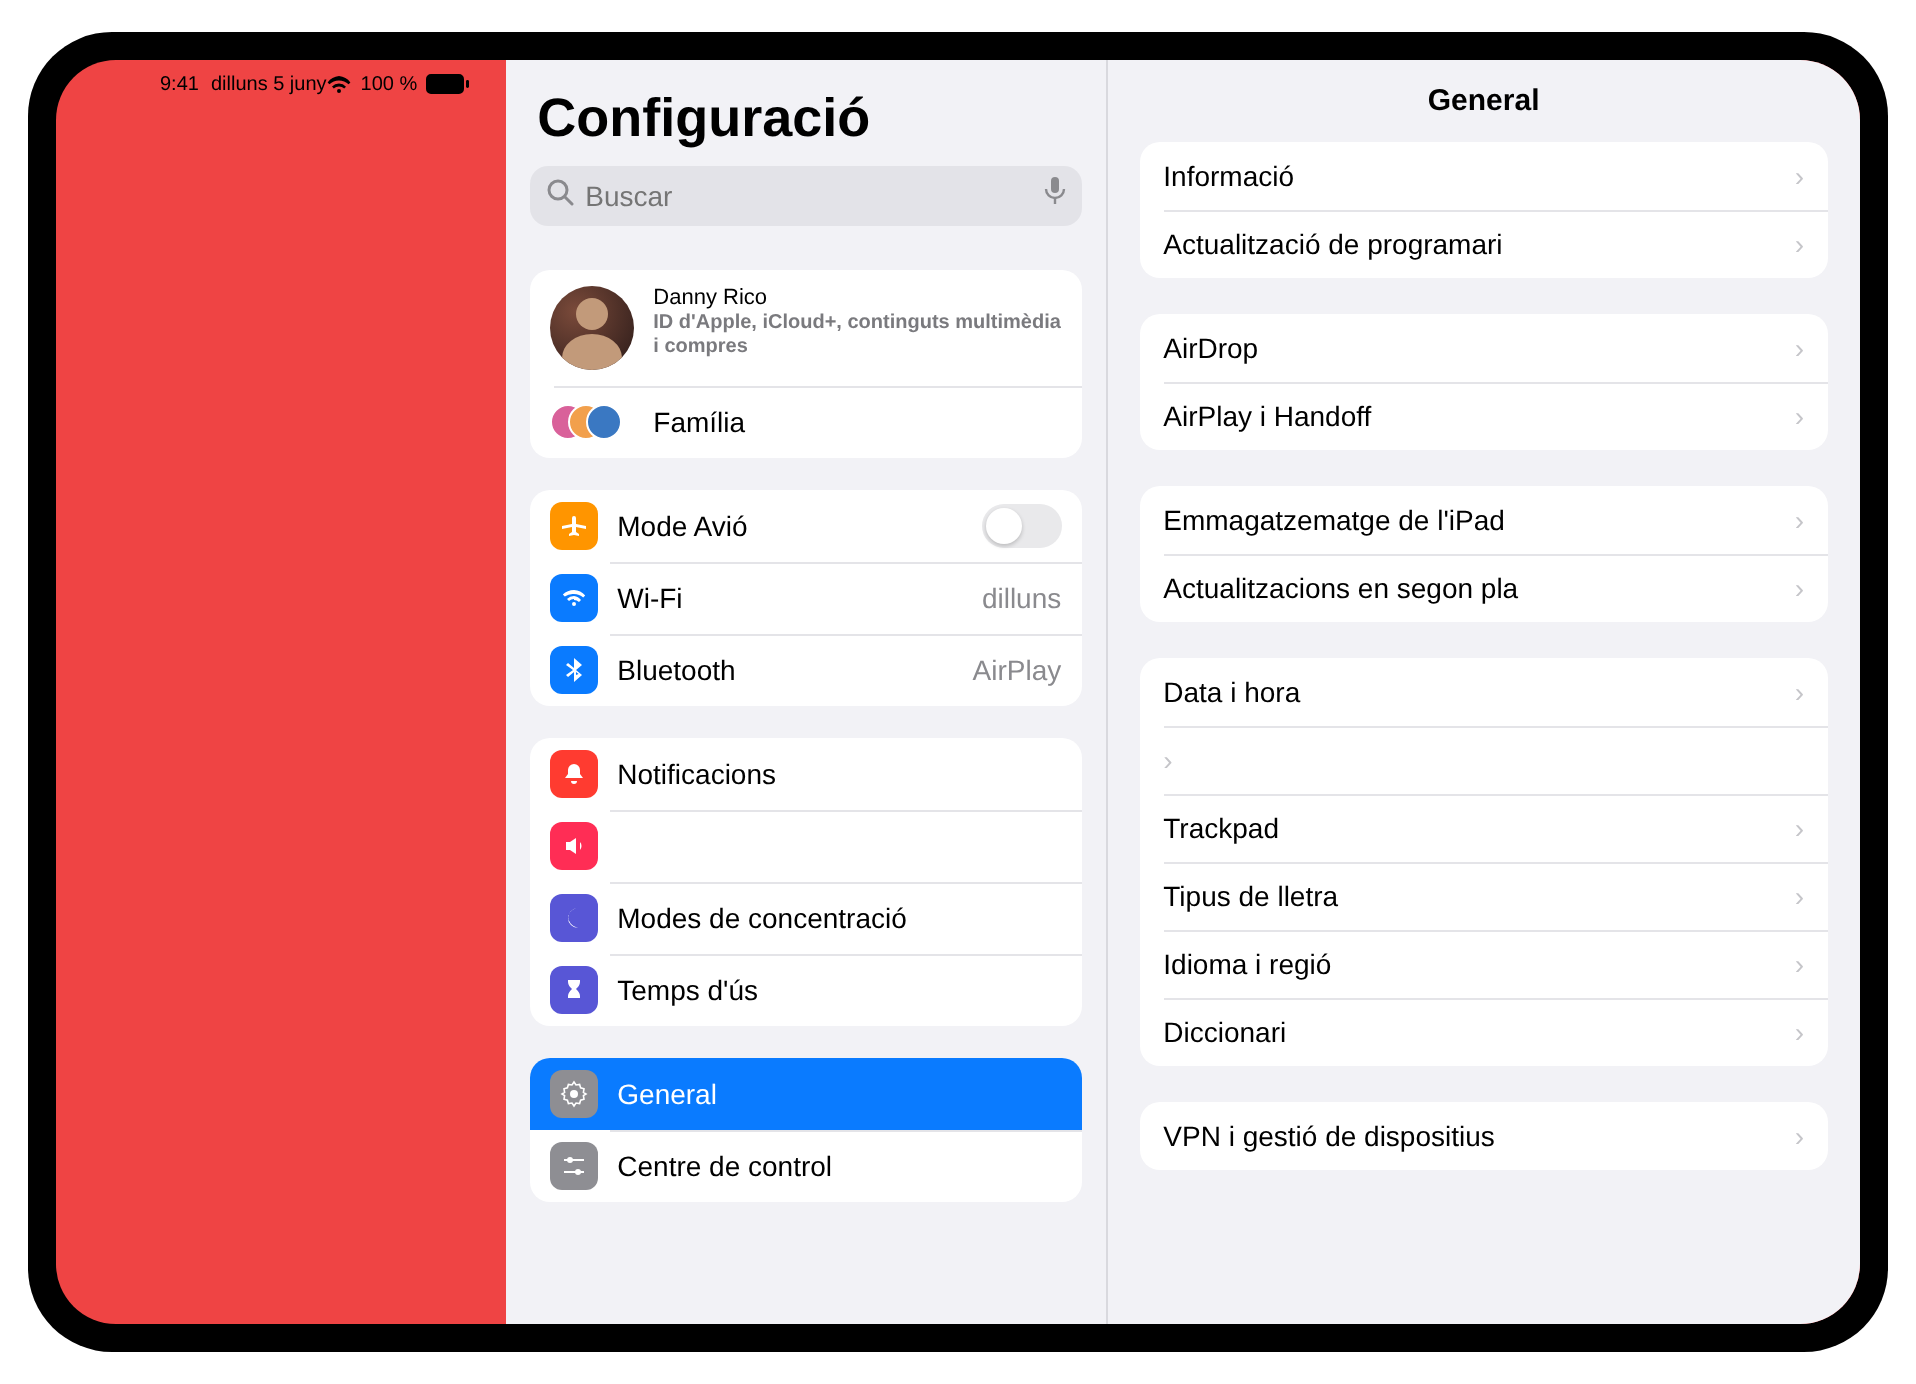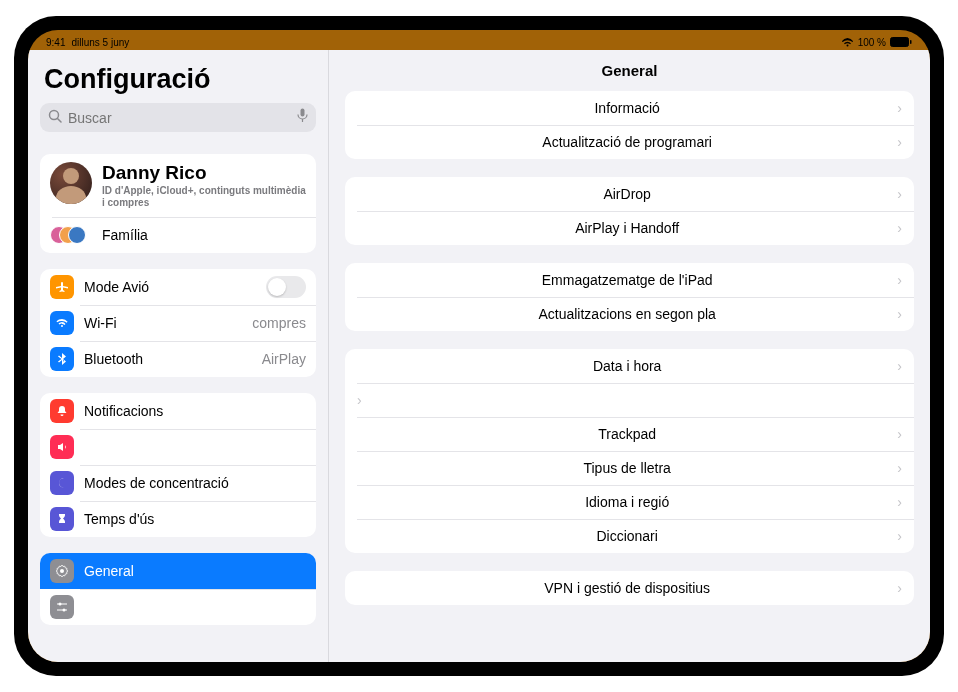--- a/index.html
+++ b/index.html
@@ -16,25 +16,26 @@
     width: 930px;
     height: 660px;
     background: #000;
     border-radius: 42px;
     padding: 14px;
     position: relative;
   }
   .screen {
     width: 100%;
     height: 100%;
-    background: #a16207;
+    background: #ef4444;
     border-radius: 30px;
     overflow: hidden;
     display: flex;
-    flex-direction: column;
+    flex-direction: row;
+    padding-left: 34px;
   }
   .statusbar {
     height: 20px;
     display: flex;
     align-items: center;
     justify-content: space-between;
     padding: 4px 18px 0 18px;
     font-size: 10px;
     font-weight: 500;
     color: #000;
@@ -149,21 +150,21 @@
     background:#c29a7a;
   }
   .avatar::before{
     content:"";
     position:absolute;
     top:6px; left:13px;
     width:16px; height:16px;
     border-radius:50%;
     background:#c29a7a;
   }
-  .profile .name { font-size:19px; font-weight:700; }
+  .profile .name { font-size:11px; font-weight:400; }
   .profile .sub { font-size:10px; color:#7a7a7e; line-height:1.2; margin-top:1px;font-weight:bold;}
   .family-avatars {
     width: 42px; height:24px;
     position: relative;
     margin-right: 10px;
     flex-shrink:0;
   }
   .family-avatars span{
     position:absolute;
     width:18px; height:18px;
@@ -219,21 +220,21 @@
     position: relative;
     font-size: 14px;
   }
   .drow + .drow::before{
     content:"";
     position:absolute;
     top:0; left:12px; right:0;
     height:1px;
     background:#e4e4e8;
   }
-  .drow .label { flex:1; color:#000;text-align:center;}
+  .drow .label { flex:1; color:#000;}
   .chevron {
     color:#c5c5c9;
   }
 </style>
 </head>
 <body>
 
 <div class="device">
   <div class="screen">
 
@@ -308,21 +309,21 @@
             <div class="label">Mode Avió</div>
             <div class="toggle"></div>
           </div>
           <div class="row">
             <div class="iconbox" style="background:#0a7bff">
               <svg width="14" height="14" viewBox="0 0 14 14">
                   <path d="M7 11a1 1 0 100-2 1 1 0 000 2zm0-3c1 0 1.8.4 2.5 1l1-1A5 5 0 007 6a5 5 0 00-3.5 1.5l1 1c.7-.6 1.6-1 2.5-1zm0-3c1.8 0 3.4.7 4.6 1.8l1-1A8 8 0 007 3a8 8 0 00-5.6 2.3l1 1A6.5 6.5 0 017 5z" fill="#fff"></path>
                 </svg>
             </div>
             <div class="label">Wi-Fi</div>
-            <div class="value">compres</div>
+            <div class="value">dilluns</div>
           </div>
           <div class="row">
             <div class="iconbox" style="background:#0a7bff">
               <svg width="14" height="14" viewBox="0 0 14 14">
                   <path d="M7 1v5L4 3.5 3 4.5 6.5 7 3 9.5 4 10.5 7 8v5l4-3.5L8 7l3-2.5L7 1zm1 8.5V8l1.3 1L8 9.5zm0-5V6l1.3-1L8 4.5z" fill="#fff"></path>
                 </svg>
             </div>
             <div class="label">Bluetooth</div>
             <div class="value">AirPlay</div>
           </div>
@@ -374,20 +375,21 @@
           </div>
           <div class="row">
             <div class="iconbox" style="background:#8e8e93">
               <svg width="14" height="14" viewBox="0 0 14 14">
                   <circle cx="5" cy="4" r="1.5" fill="#fff"></circle>
                   <line x1="2" y1="4" x2="12" y2="4" stroke="#fff"></line>
                   <circle cx="9" cy="10" r="1.5" fill="#fff"></circle>
                   <line x1="2" y1="10" x2="12" y2="10" stroke="#fff"></line>
                 </svg>
             </div>
+            <div class="label">Centre de control</div>
           </div>
         </div>
       </div>
 
       <div class="detail">
         <div class="detail-header">General</div>
         <div class="detail-body">
 
           <div class="dgroup">
             <div class="drow">

